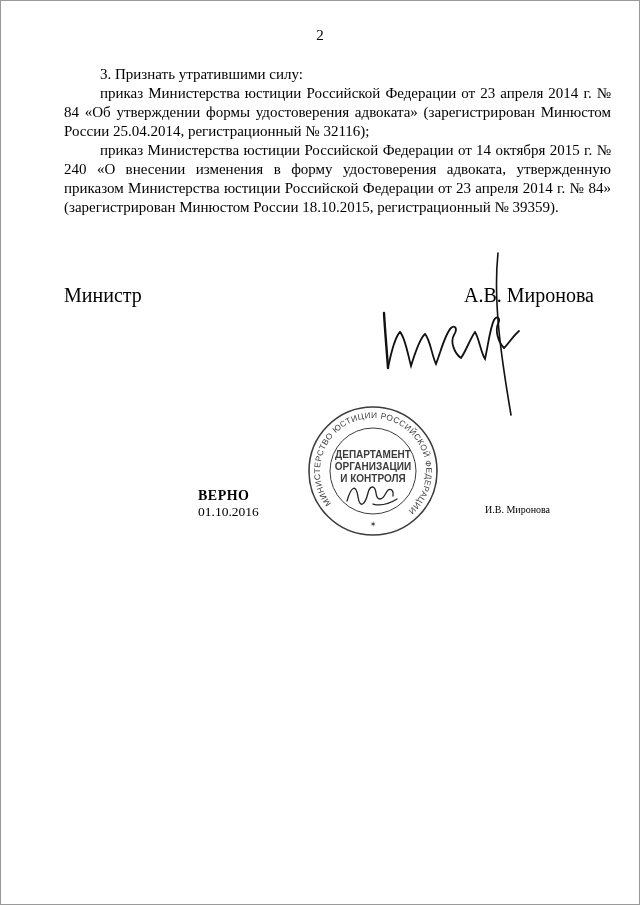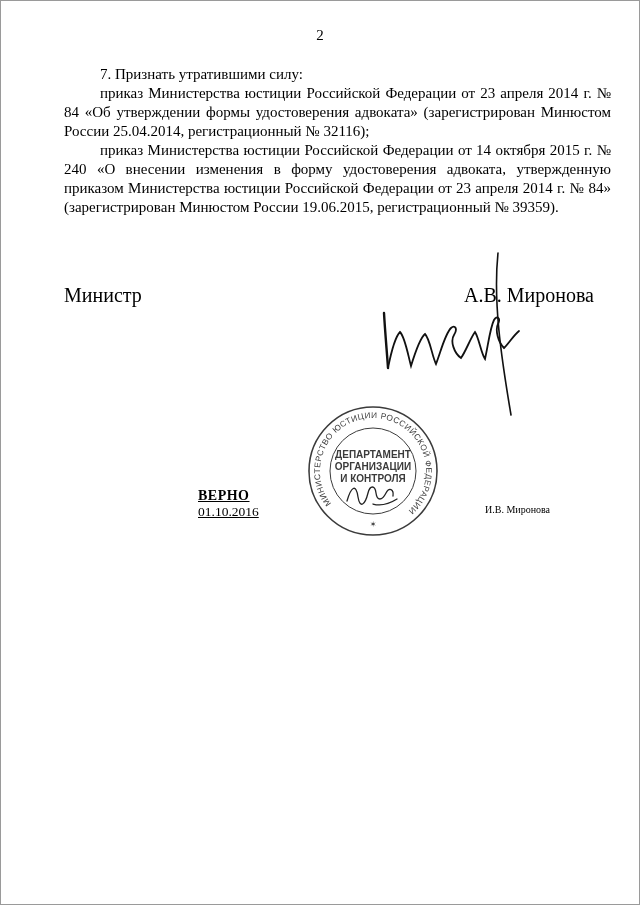--- a/index.html
+++ b/index.html
@@ -47,40 +47,39 @@
     position: absolute;
     left: 305px; top: 403px;
     width: 134px; height: 134px;
     opacity: 0.92;
   }
   .verno-block {
     position: absolute;
     left: 197px; top: 487px;
     font-size: 13.5px;
     line-height: 16px;
-    text-decoration: underline;
   }
   .verno-label { font-weight: bold; font-size: 14px; letter-spacing: 0.5px; }
   .certifier {
     position: absolute;
     left: 484px; top: 503px;
     font-size: 10px;
   }
 </style>
 </head>
 <body>
 
 <div class="page">
 
   <div class="page-number">2</div>
 
   <div class="body-text">
-    <p>7. Признать утратившими силу:</p>
+    <p>3. Признать утратившими силу:</p>
     <p>приказ Министерства юстиции Российской Федерации от 23 апреля 2014 г. № 84 «Об утверждении формы удостоверения адвоката» (зарегистрирован Минюстом России 25.04.2014, регистрационный № 32116);</p>
-    <p>приказ Министерства юстиции Российской Федерации от 14 октября 2015 г. № 240 «О внесении изменения в форму удостоверения адвоката, утвержденную приказом Министерства юстиции Российской Федерации от 23 апреля 2014 г. № 84» (зарегистрирован Минюстом России 19.06.2015, регистрационный № 39359).</p>
+    <p>приказ Министерства юстиции Российской Федерации от 14 октября 2015 г. № 240 «О внесении изменения в форму удостоверения адвоката, утвержденную приказом Министерства юстиции Российской Федерации от 23 апреля 2014 г. № 84» (зарегистрирован Минюстом России 18.10.2015, регистрационный № 39359).</p>
   </div>
 
   <div class="sig-row">
     <span>Министр</span>
     <span>А.В. Миронова</span>
   </div>
 
   <svg class="stamp" viewBox="0 0 134 134">
     <defs>
       <path id="ringPath" d="M 14,67 a 53,53 0 1,1 106,0 a 53,53 0 1,1 -106,0"></path>

